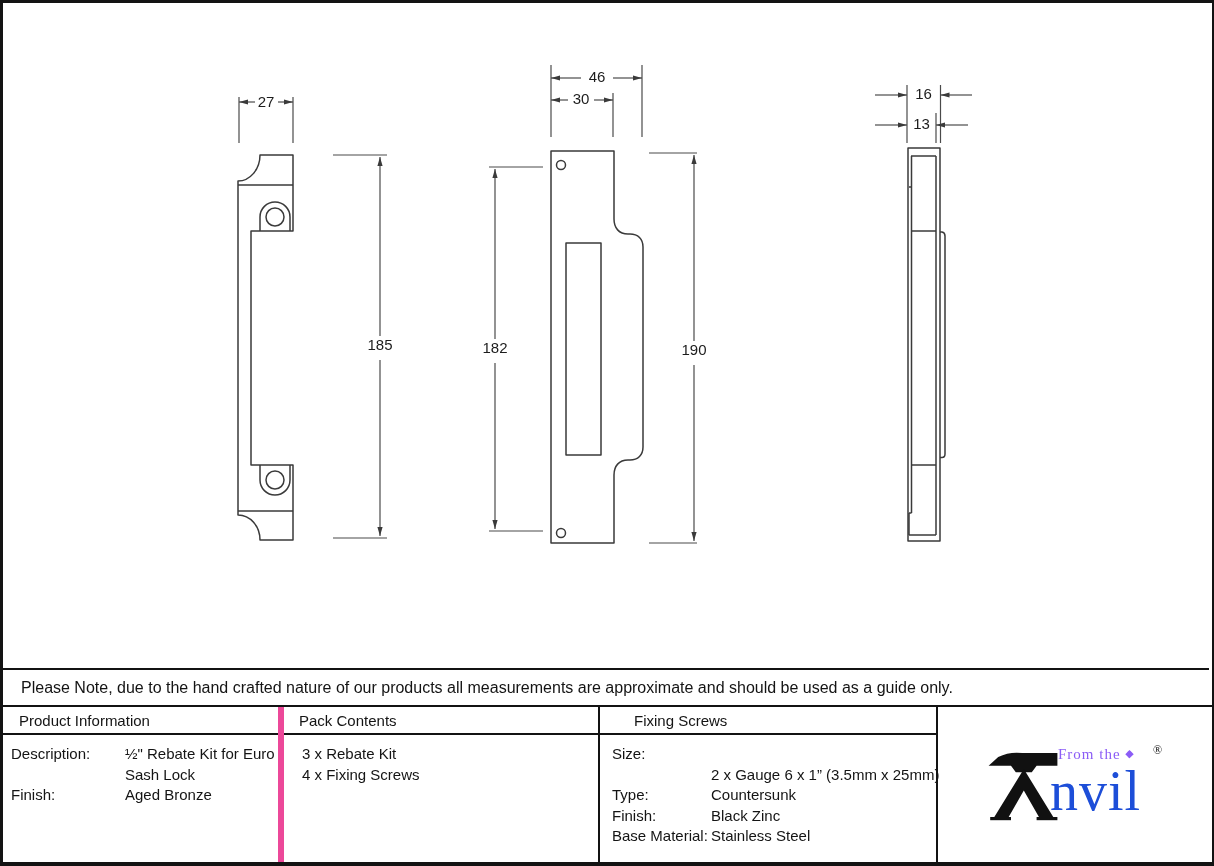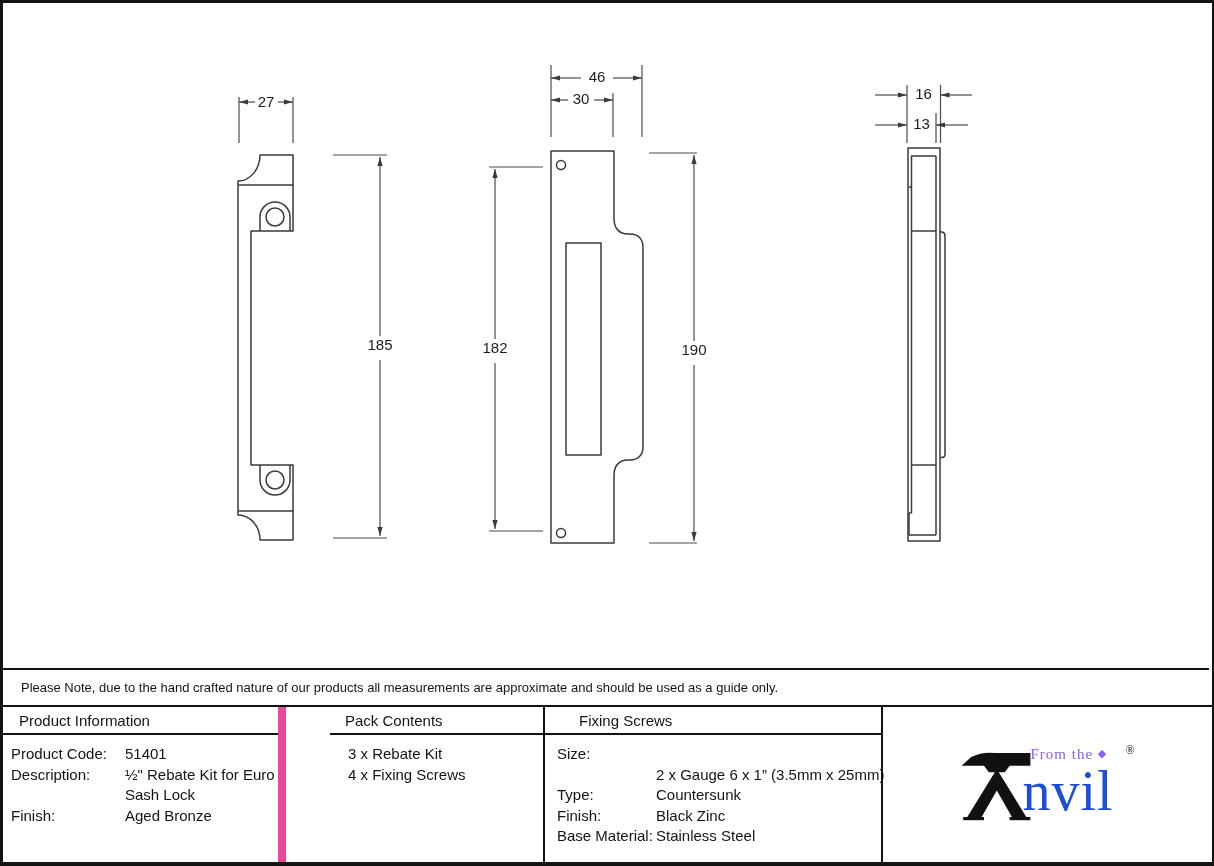--- a/index.html
+++ b/index.html
@@ -9,26 +9,26 @@
     box-sizing:border-box;overflow:hidden;
     font-family:"Liberation Sans",sans-serif;color:#141414;
   }
   .drawing-area{position:absolute;left:0;top:0;width:1209px;height:665px;}
   .drawing-area text{font-family:"Liberation Sans",sans-serif;font-size:15px;fill:#1c1c1c;stroke:none;text-anchor:middle;}
   .part{stroke:#3a3a3a;stroke-width:1.5;fill:none;stroke-linejoin:round;}
   .dimline{stroke:#4a4a4a;stroke-width:1.2;fill:none;}
   .arrow{fill:#3a3a3a;stroke:none;}
   .note-bar{
     position:absolute;left:0;right:3px;top:665px;height:37px;border-top:2px solid #131313;
-    display:flex;align-items:center;padding:0 18px;font-size:13px;box-sizing:border-box;
+    display:flex;align-items:center;padding:0 18px;font-size:16px;box-sizing:border-box;
   }
   .spec-table{position:absolute;left:0;right:0;top:702px;bottom:0;border-top:2px solid #131313;display:flex;}
   .col{box-sizing:border-box;}
   .col-product{width:275px;}
-  .col-pack{width:265px;border-left:8px solid #ec4899;padding-left:44px;}
+  .col-pack{width:320px;border-left:6px solid #ec4899;}
   .col-fixing{width:338px;border-left:2px solid #131313;}
   .col-logo{flex:1;border-left:2px solid #131313;display:flex;align-items:center;justify-content:center;}
   .col-header{height:28px;border-bottom:2px solid #131313;display:flex;align-items:center;font-size:15px;box-sizing:border-box;}
   .col-product .col-header{padding-left:16px;}
   .col-pack .col-header{padding-left:15px;}
   .col-fixing .col-header{padding-left:34px;}
   .col-body{padding-top:9px;font-size:15px;}
   .info-row{display:flex;line-height:20.5px;padding-left:8px;}
   .info-label{width:114px;flex:none;}
   .info-value{flex:1;}
@@ -164,24 +164,20 @@
   <div class="note-bar">
     <span>Please Note, due to the hand crafted nature of our products all measurements are approximate and should be used as a guide only.</span>
   </div>
 
   <div class="spec-table">
 
     <div class="col col-product">
       <div class="col-header">Product Information</div>
       <div class="col-body">
         <div class="info-row">
-          <span class="info-label">Product Code:</span>
-          <span class="info-value">51401</span>
-        </div>
-        <div class="info-row">
           <span class="info-label">Description:</span>
           <span class="info-value">½" Rebate Kit for Euro Sash Lock</span>
         </div>
         <div class="info-row">
           <span class="info-label">Finish:</span>
           <span class="info-value">Aged Bronze</span>
         </div>
       </div>
     </div>
 

